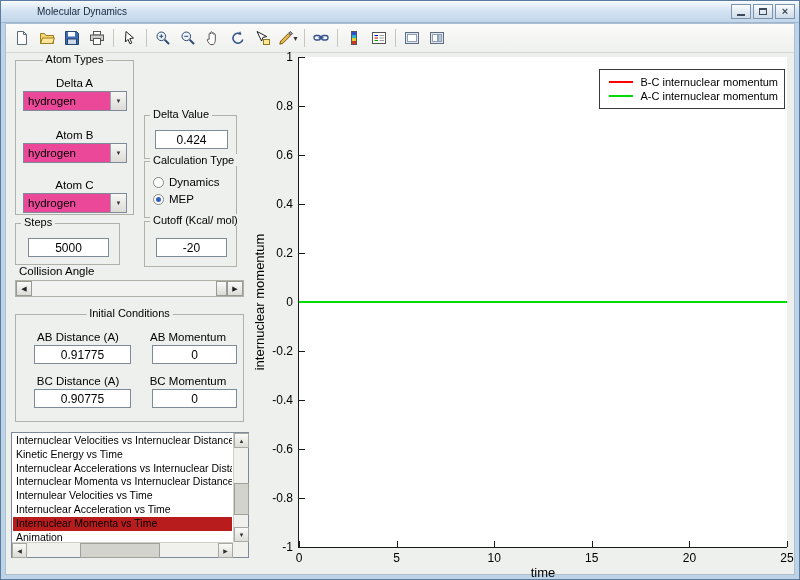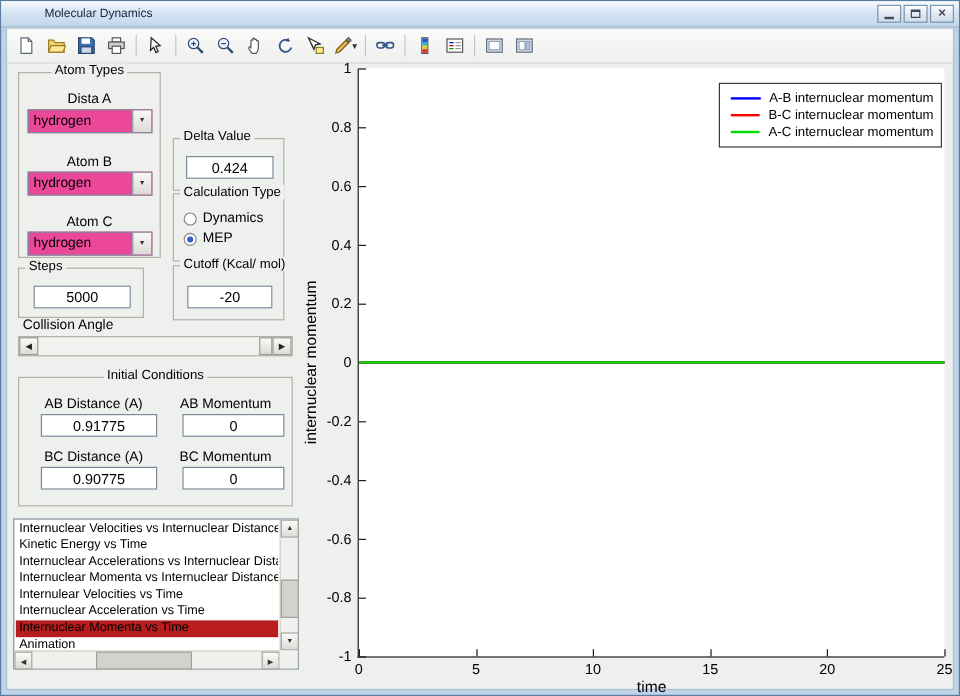--- a/index.html
+++ b/index.html
@@ -274,21 +274,21 @@
               <rect x="9.5" y="4.5" width="3" height="7" fill="#b9c9dd" stroke="#8fa0b5"></rect>
             </svg>
           </span>
         </button>
       </div>
 
     <div class="content">
 
       <div class="panel" style="left:9px;top:9px;width:119px;height:155px;">
         <span class="panel-title center-title">Atom Types</span>
-      <div class="ctl-label" style="left: 0px; right: 0px; top: 16px; text-align: center;">Dista A</div>
+      <div class="ctl-label" style="left: 0px; right: 0px; top: 16px; text-align: center;">Delta A</div>
           <div class="combo" style="left: 7px; top: 30px; width: 104px;">
             <span class="combo-value">hydrogen</span>
             <span class="combo-btn">▼</span>
           </div>
           <div class="ctl-label" style="left: 0px; right: 0px; top: 68px; text-align: center;">Atom B</div>
           <div class="combo" style="left: 7px; top: 82px; width: 104px;">
             <span class="combo-value">hydrogen</span>
             <span class="combo-btn">▼</span>
           </div>
           <div class="ctl-label" style="left: 0px; right: 0px; top: 118px; text-align: center;">Atom C</div>
@@ -366,24 +366,20 @@
           <span class="hthumb"></span>
           <span class="scroll-btn" style="right:0;">▶</span>
         </div>
         <div class="scroll-corner"></div>
       </div>
 
       <div class="axes">
         <div class="ylabel">internuclear momentum</div>
         <div class="xlabel">time</div>
         <div class="legend">
-            <div class="legend-row">
-              <span class="legend-swatch" style="border-top-color: rgb(0, 0, 255);"></span>
-              <span class="legend-label">A-B internuclear momentum</span>
-            </div>
             <div class="legend-row">
               <span class="legend-swatch" style="border-top-color: rgb(255, 0, 0);"></span>
               <span class="legend-label">B-C internuclear momentum</span>
             </div>
             <div class="legend-row">
               <span class="legend-swatch" style="border-top-color: rgb(0, 221, 0);"></span>
               <span class="legend-label">A-C internuclear momentum</span>
             </div>
           </div>
       <div class="ytick" style="top: 490px;"></div>

